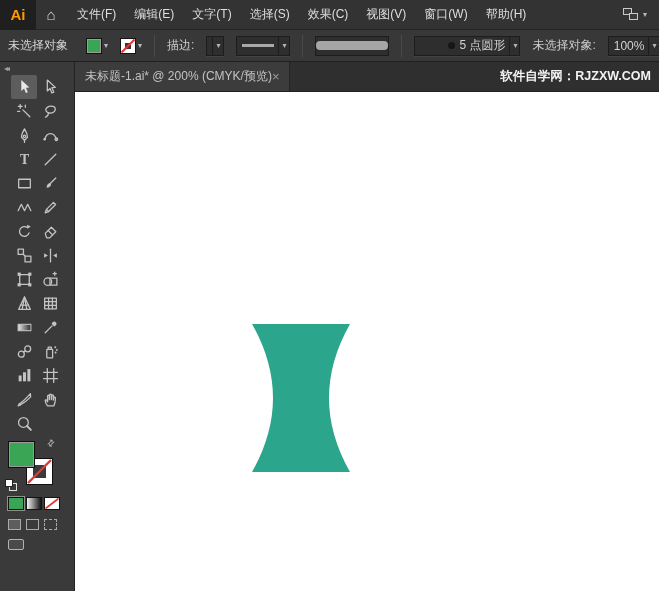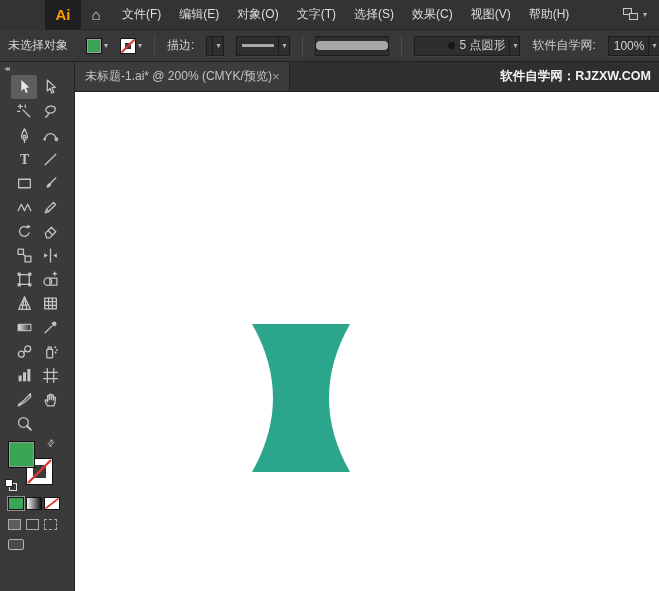--- a/index.html
+++ b/index.html
@@ -1,21 +1,21 @@
 <!DOCTYPE html>
 <html><head>
 <meta charset="utf-8">
 <style>
   * { margin:0; padding:0; box-sizing:border-box; }
   html,body { width:659px; height:591px; background:#222; }
   body { font-family:"Liberation Sans","DejaVu Sans",sans-serif; }
   .app { position:relative; width:659px; height:591px; overflow:hidden; background:#333; user-select:none; }
 
   
-  .menubar { height:30px; background:#333333; border-bottom:1px solid #242424; display:flex; align-items:center;margin-left:45px; }
+  .menubar { height:30px; background:#333333; border-bottom:1px solid #242424; display:flex; align-items:center; }
   .logo { width:36px; height:30px; display:flex; align-items:center; justify-content:center;
           background:#1f1f1f; color:#ff9a00; font-weight:700; font-size:15px; }
   .home { width:30px; text-align:center; color:#dcdcdc; font-size:15px; line-height:30px; }
   .menus { display:flex; margin-left:2px; }
   .menu { padding:0 9px; line-height:29px; font-size:12px; color:#dedede; white-space:nowrap; }
   .ws { margin-left:auto; margin-right:12px; display:flex; align-items:center; gap:4px; color:#c9c9c9; }
   .ws-icon { position:relative; width:16px; height:13px; }
   .ws-icon i { position:absolute; display:block; border:1px solid #c9c9c9; background:#3a3a3a; }
   .ws-icon i.a { left:0; top:0; width:9px; height:7px; }
   .ws-icon i.b { left:6px; top:5px; width:9px; height:7px; }
@@ -95,25 +95,25 @@
 <body>
 
 <div class="app">
 
   <header class="menubar">
     <div class="logo">Ai</div>
     <div class="home">⌂</div>
     <nav class="menus">
       <span class="menu">文件(F)</span>
       <span class="menu">编辑(E)</span>
-      <span class="menu">对象(O)</span>
       <span class="menu">文字(T)</span>
       <span class="menu">选择(S)</span>
       <span class="menu">效果(C)</span>
       <span class="menu">视图(V)</span>
+      <span class="menu">窗口(W)</span>
       <span class="menu">帮助(H)</span>
     </nav>
     <div class="ws">
       <span class="ws-icon">
           <i class="a"></i>
           <i class="b"></i>
         </span>
       <span class="caret">▾</span>
     </div>
   </header>
@@ -155,21 +155,21 @@
     </div>
 
     <span class="sep"></span>
 
     <div class="combo brush">
       <span class="dot"></span>
       <span>5 点圆形</span>
       <span class="combo-caret">▾</span>
     </div>
 
-    <span class="label">软件自学网:</span>
+    <span class="label">未选择对象:</span>
     <div class="combo opacity">
       <span>100%</span>
       <span class="combo-caret">▾</span>
     </div>
   </div>
 
   <div class="workarea">
 
     <aside class="toolbar">
       <div class="collapse">◂◂</div>

